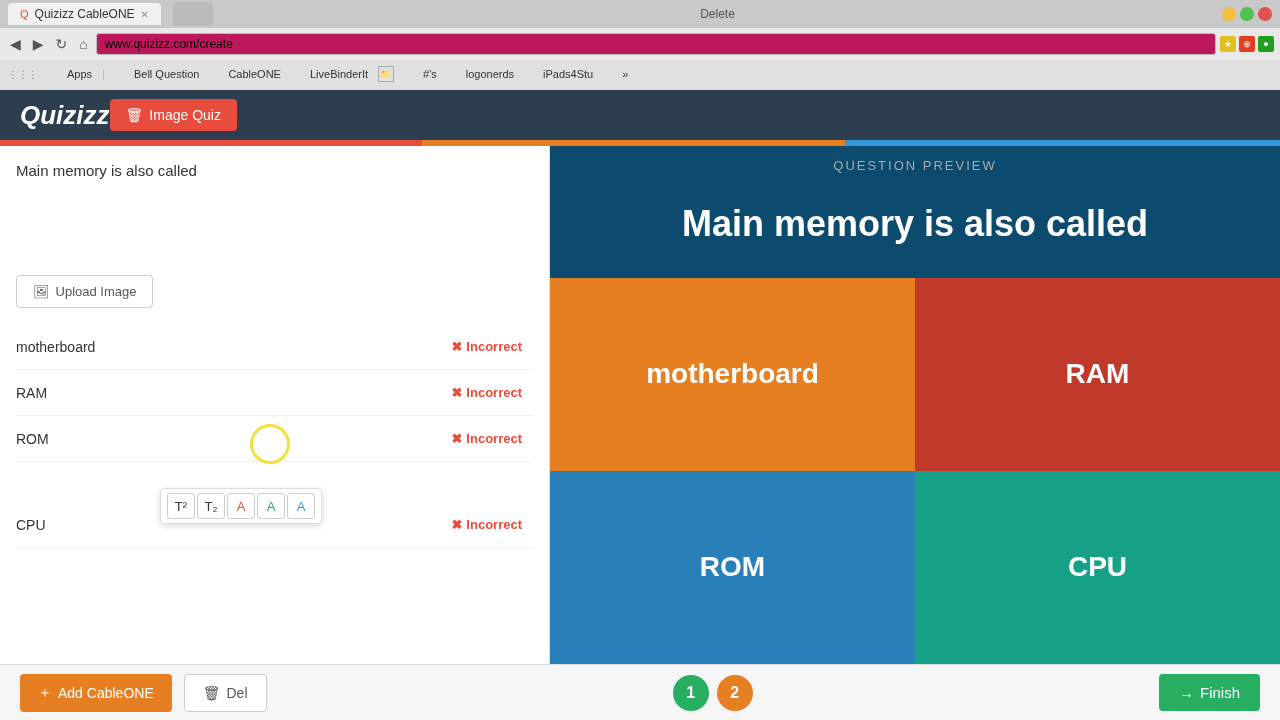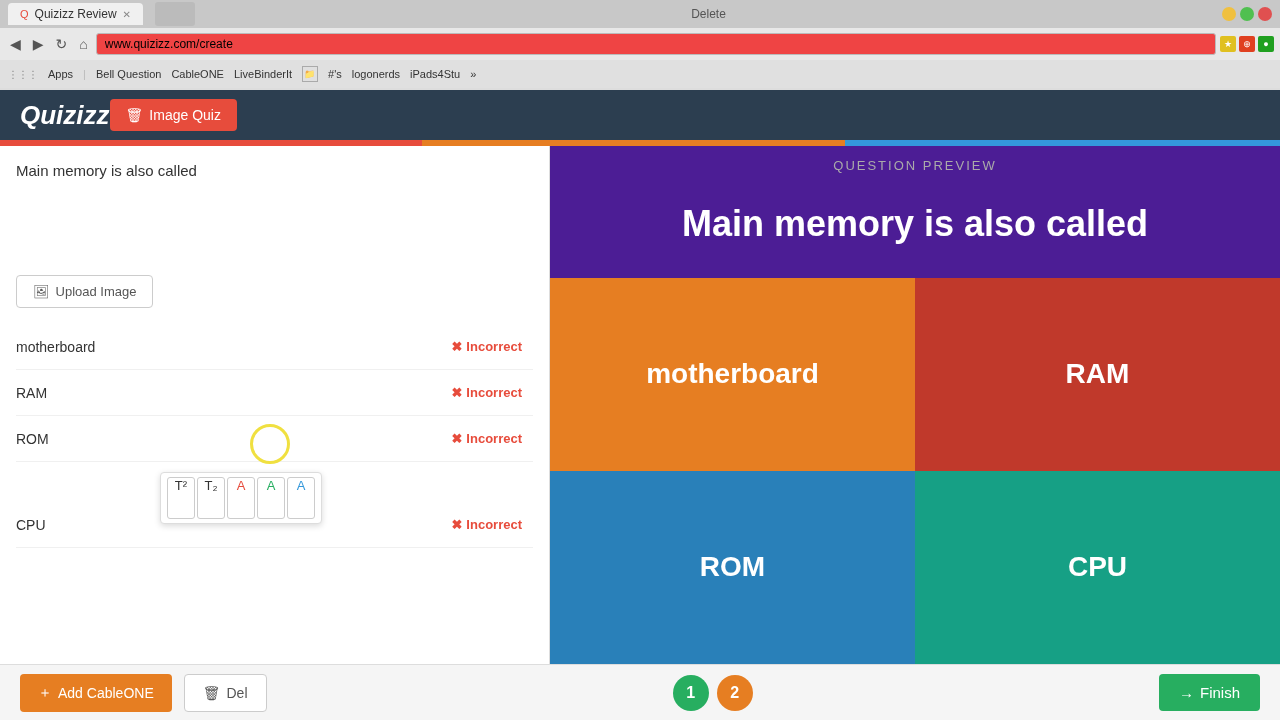--- a/index.html
+++ b/index.html
@@ -45,37 +45,37 @@
       gap: 4px;
     }
     .nav-btn { background: none; border: none; color: #555; font-size: 14px; cursor: pointer; padding: 2px 4px; }
     .address-bar {
       flex: 1;
       height: 22px;
       border: 1px solid #bbb;
       border-radius: 3px;
       padding: 0 8px;
       font-size: 12px;
-      background: #ef4444;
+      background: #be185d;
     }
     .bookmark-icons { display: flex; gap: 3px; align-items: center; }
     .bk-icon { width: 16px; height: 16px; border-radius: 2px; font-size: 9px; display: flex; align-items: center; justify-content: center; color: #fff; cursor: pointer; }
 
     .bookmarks-bar {
       background: #e0e0e0;
       height: 28px;
       display: flex;
       align-items: center;
       padding: 0 8px;
       gap: 10px;
       font-size: 11px;
       color: #333;
       overflow: hidden;
     }
-    .bookmark-item { cursor: pointer; white-space: nowrap; display: flex; align-items: center; gap: 2px; }
+    .bookmark-item { cursor: pointer; white-space: nowrap; display: flex; align-items: center; gap: 2px; margin-left: 19px; }
 
     
     .app-container {
       display: flex;
       flex-direction: column;
       height: 630px;
       background: white;
     }
 
     
@@ -244,25 +244,25 @@
       bottom: 140px;
       left: 160px;
       z-index: 10;
       box-shadow: 0 2px 6px rgba(0,0,0,0.15);
     }
     .toolbar-btn {
       background: none;
       border: 1px solid #ccc;
       border-radius: 3px;
       width: 28px;
-      height: 42px;
+      height: 26px;
       font-size: 13px;
       cursor: pointer;
       display: flex;
-      align-items: flex-start;
+      align-items: center;
       justify-content: center;
       color: #333;
     }
     .toolbar-btn.color-red { color: #e74c3c; }
     .toolbar-btn.color-green { color: #27ae60; }
     .toolbar-btn.color-blue { color: #3498db; }
 
     
     .cursor-circle {
       position: absolute;
@@ -271,21 +271,21 @@
       border: 3px solid #f0e040;
       border-radius: 50%;
       bottom: 200px;
       left: 250px;
       z-index: 20;
     }
 
     
     .right-panel {
       flex: 1;
-      background: #4c1d95;
+      background: #0c4a6e;
       display: flex;
       flex-direction: column;
     }
 
     .preview-label {
       text-align: center;
       color: #aaa;
       font-size: 13px;
       letter-spacing: 2px;
       padding: 12px 0 8px 0;
@@ -392,21 +392,21 @@
       gap: 6px;
     }
   </style>
 </head>
 <body>
 
 <div class="browser-chrome">
   <div class="title-bar">
     <div class="tab">
       <span class="tab-icon">Q</span>
-      <span>Quizizz Review</span>
+      <span>Quizizz CableONE</span>
       <span class="tab-close">✕</span>
     </div>
     <div style="width:40px;height:24px;background:#bbb;border-radius:3px;margin-left:4px;"></div>
     <div style="margin-left:auto;display:flex;align-items:center;gap:6px;font-size:12px;color:#555;">
       <span>Delete</span>
     </div>
     <div class="window-controls">
       <button class="win-btn win-min"></button>
       <button class="win-btn win-max"></button>
       <button class="win-btn win-close"></button>

